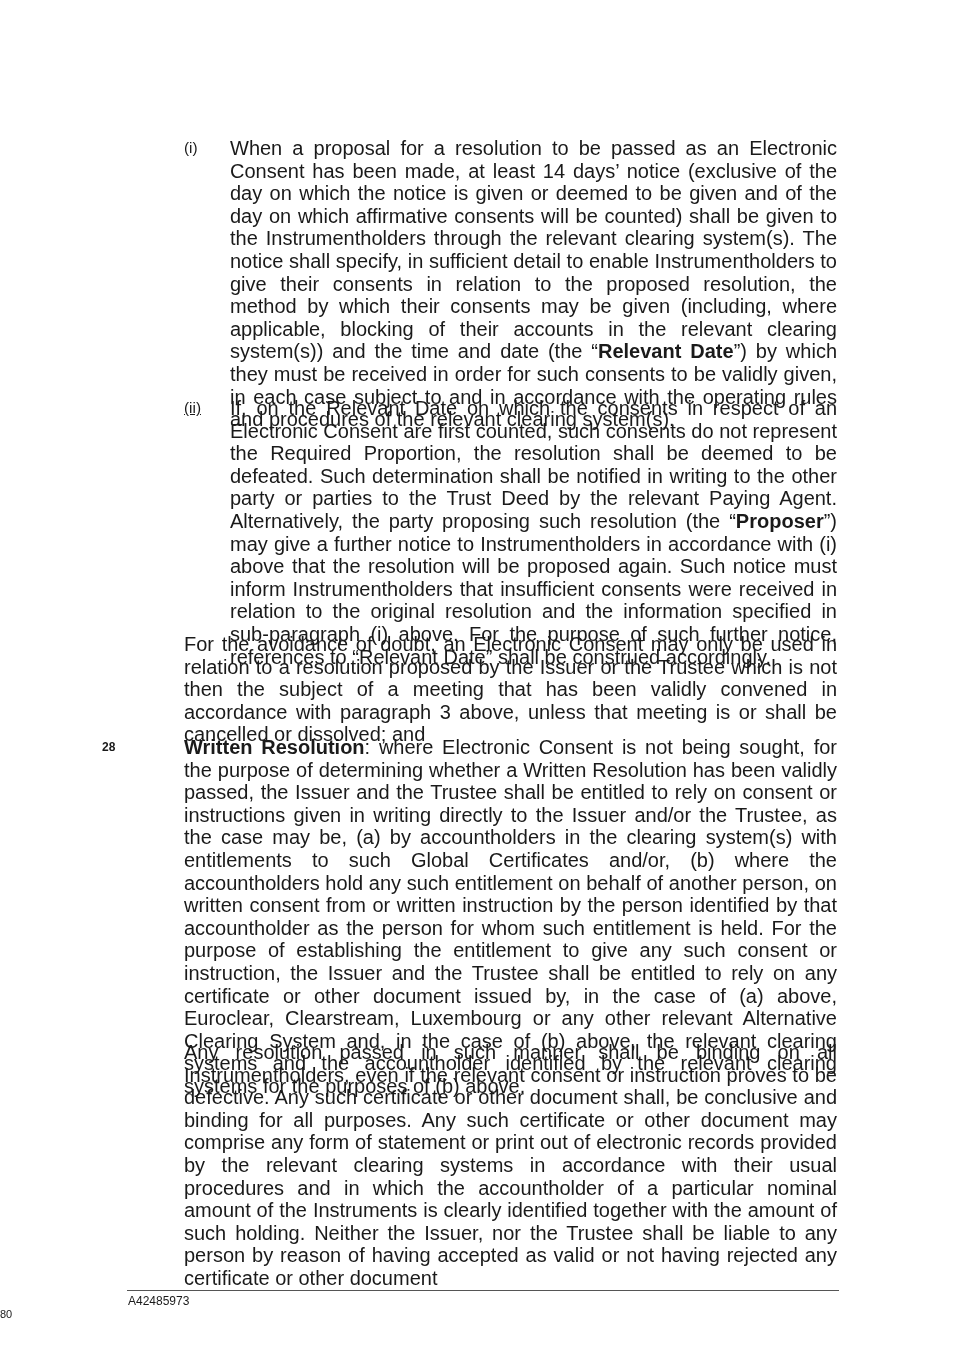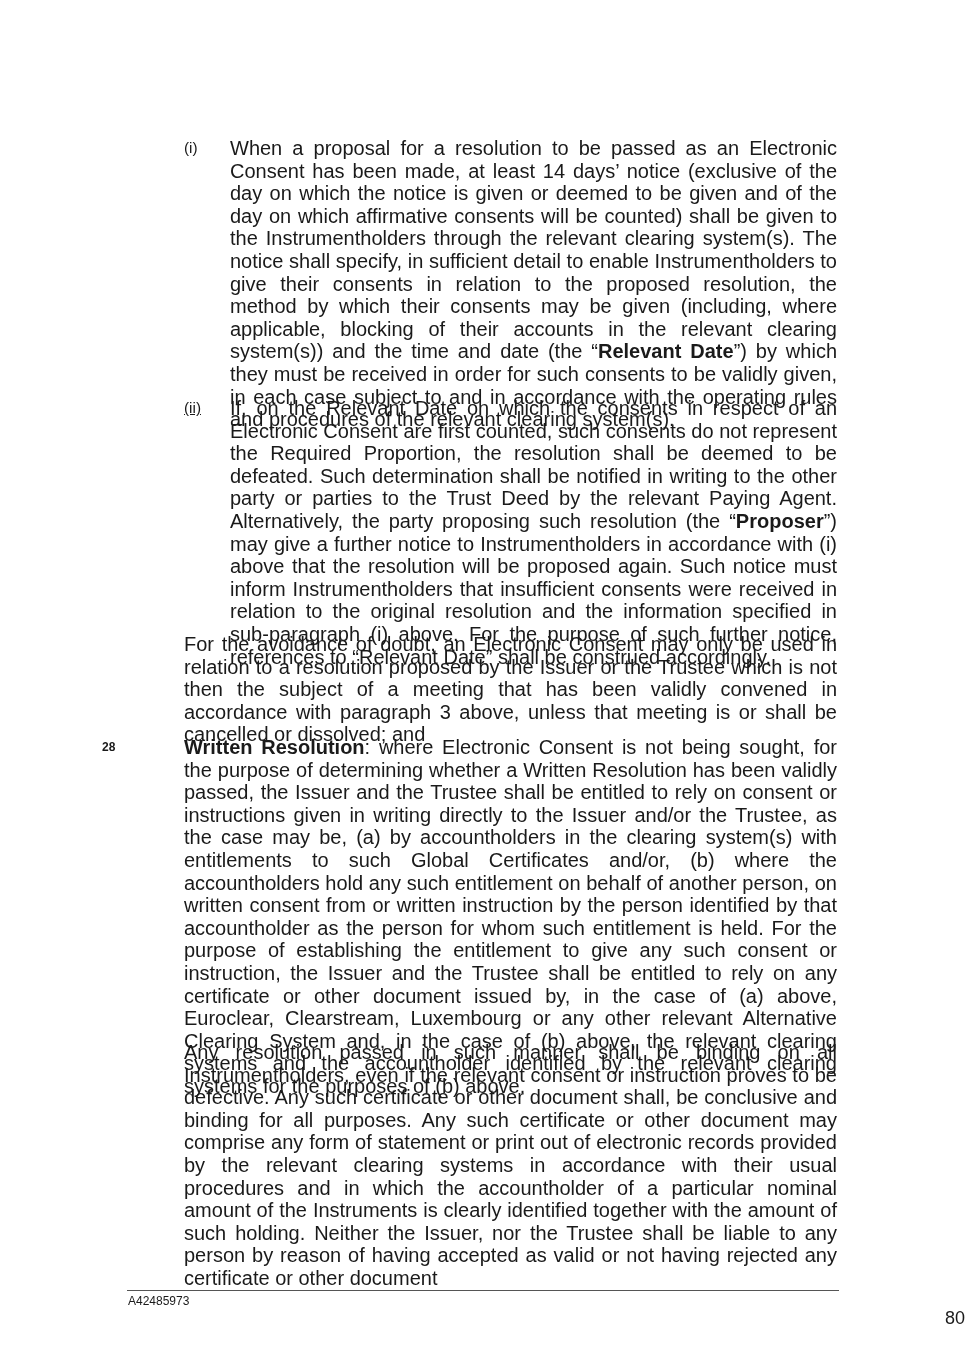--- a/index.html
+++ b/index.html
@@ -7,21 +7,21 @@
          font-family: "Liberation Sans", sans-serif; color: #1a1a1a; }
   .page { position: absolute; left: 0; top: 0; width: 965px; height: 1365px; }
   .para { position: absolute; font-size: 20px; line-height: 22.6px;
           text-align: justify; text-align-last: left; }
   .label { position: absolute; font-size: 15.3px; line-height: 22.6px; }
   .num { position: absolute; font-size: 12px; line-height: 22.6px; font-weight: bold; }
   b { font-weight: bold; }
   .footer-rule { position: absolute; left: 127px; top: 1290px; width: 712px; height: 0;
                  border-top: 1px solid #555; }
   .doc-id { position: absolute; left: 128px; top: 1294px; font-size: 12px; }
-  .page-num { position: absolute; left: 0; width: 965px; top: 1308px; text-align: right; font-size: 18px; }
+  .page-num { position: absolute; left: 0; width: 965px; top: 1308px; text-align: left; font-size: 11px; }
 </style>
 </head>
 <body>
 
 <div class="page">
 
   <div class="label" style="left:184px; top:137px;">(i)</div>
   <div class="para" style="left:230px; top:137px; width:607px;"><span>When a proposal for a resolution to be passed as an Electronic Consent has been made, at least 14 days’ notice (exclusive of the day on which the notice is given or deemed to be given and of the day on which affirmative consents will be counted) shall be given to the Instrumentholders through the relevant clearing system(s). The notice shall specify, in sufficient detail to enable Instrumentholders to give their consents in relation to the proposed resolution, the method by which their consents may be given (including, where applicable, blocking of their accounts in the relevant clearing system(s)) and the time and date (the “</span><b>Relevant Date</b><span>”) by which they must be received in order for such consents to be validly given, in each case subject to and in accordance with the operating rules and procedures of the relevant clearing system(s).</span></div>
 
   <div class="label" style="left:184px; top:397px;text-decoration:underline;">(ii)</div>

